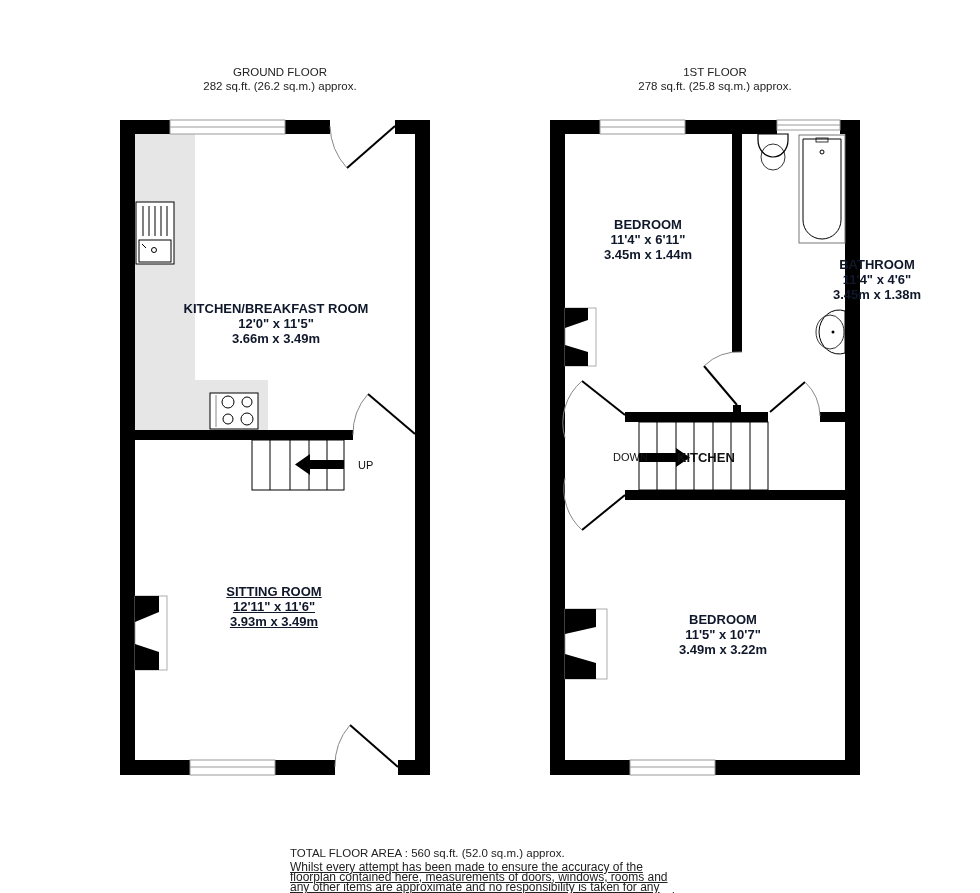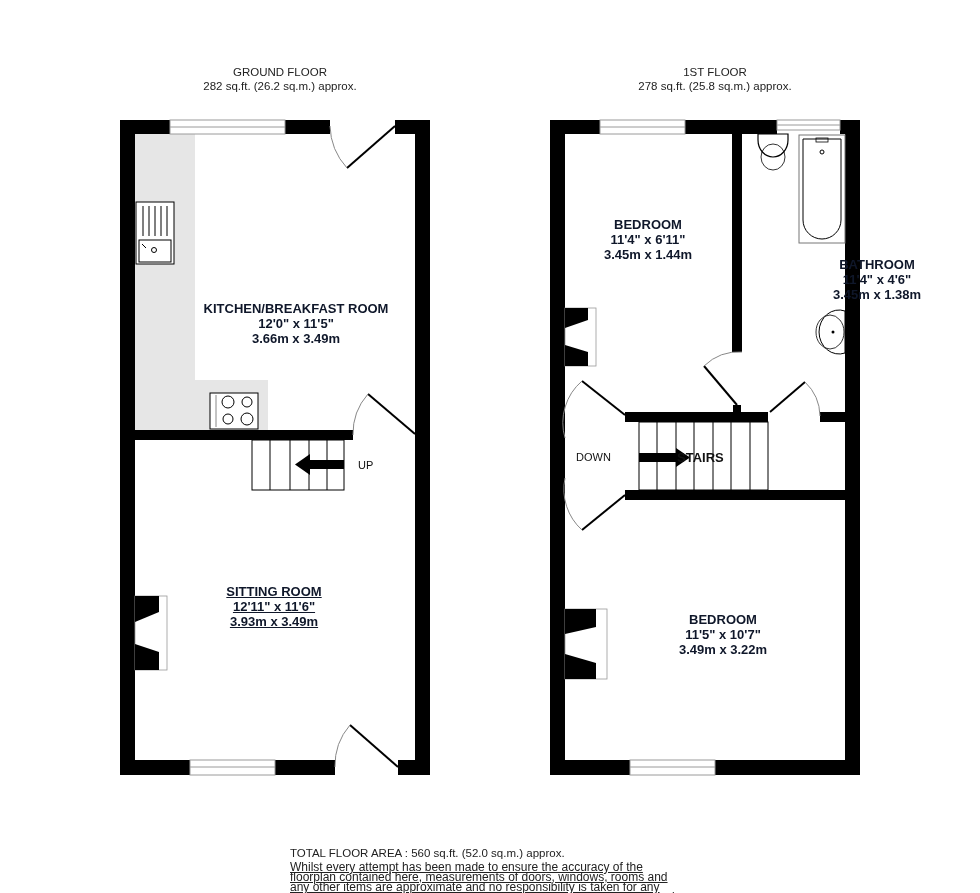--- a/index.html
+++ b/index.html
@@ -190,21 +190,21 @@
       <polygon points="565,345 588,352 588,366 565,366" fill="#000"></polygon>
     </g>
     <g>
       <rect x="565" y="609" width="42" height="70" fill="#fff" stroke="#999" stroke-width="0.8"></rect>
       <polygon points="565,609 596,609 596,627 565,634" fill="#000"></polygon>
       <polygon points="565,654 596,663 596,679 565,679" fill="#000"></polygon>
     </g>
   </g>
 </svg>
 
-<div class="room-label" style="left:276px; top:301px;margin-left:20px;">
+<div class="room-label" style="left:276px; top:301px;">
   <span>KITCHEN/BREAKFAST ROOM</span>
   <span>12'0"  x 11'5"</span>
   <span>3.66m  x 3.49m</span>
 </div>
 <div class="room-label" style="left:274px; top:584px;text-decoration:underline;">
   <span>SITTING ROOM</span>
   <span>12'11"  x 11'6"</span>
   <span>3.93m  x 3.49m</span>
 </div>
 <div class="small-text" style="left:358px; top:459px;">UP</div>
@@ -217,20 +217,20 @@
 <div class="room-label" style="left:834px; top:257px;margin-left:43px;">
   <span>BATHROOM</span>
   <span>11'4"  x 4'6"</span>
   <span>3.45m  x 1.38m</span>
 </div>
 <div class="room-label" style="left:723px; top:612px;">
   <span>BEDROOM</span>
   <span>11'5"  x 10'7"</span>
   <span>3.49m  x 3.22m</span>
 </div>
-<div class="small-text" style="left:576px; top:451px;">DOWN</div>
-<div class="small-text" style="left:677px; top:450px; font-weight:bold; font-size:13px;">STAIRS</div>
+<div class="small-text" style="left:613px; top:451px;">DOWN</div>
+<div class="small-text" style="left:677px; top:450px; font-weight:bold; font-size:13px;">KITCHEN</div>
 
 <div class="footer">
   <span class="total">TOTAL FLOOR AREA : 560 sq.ft. (52.0 sq.m.) approx.</span>
   <span class="disclaimer">Whilst every attempt has been made to ensure the accuracy of the floorplan contained here, measurements of doors, windows, rooms and any other items are approximate and no responsibility is taken for any error, omission or mis-statement. This plan is for illustrative purposes only and should be used as such by any prospective purchaser. The services, systems and appliances shown have not been tested and no guarantee as to their operability or efficiency can be given.</span>
   <span class="credit">Made with Metropix ©2027</span>
 </div>
 
 </body></html>

